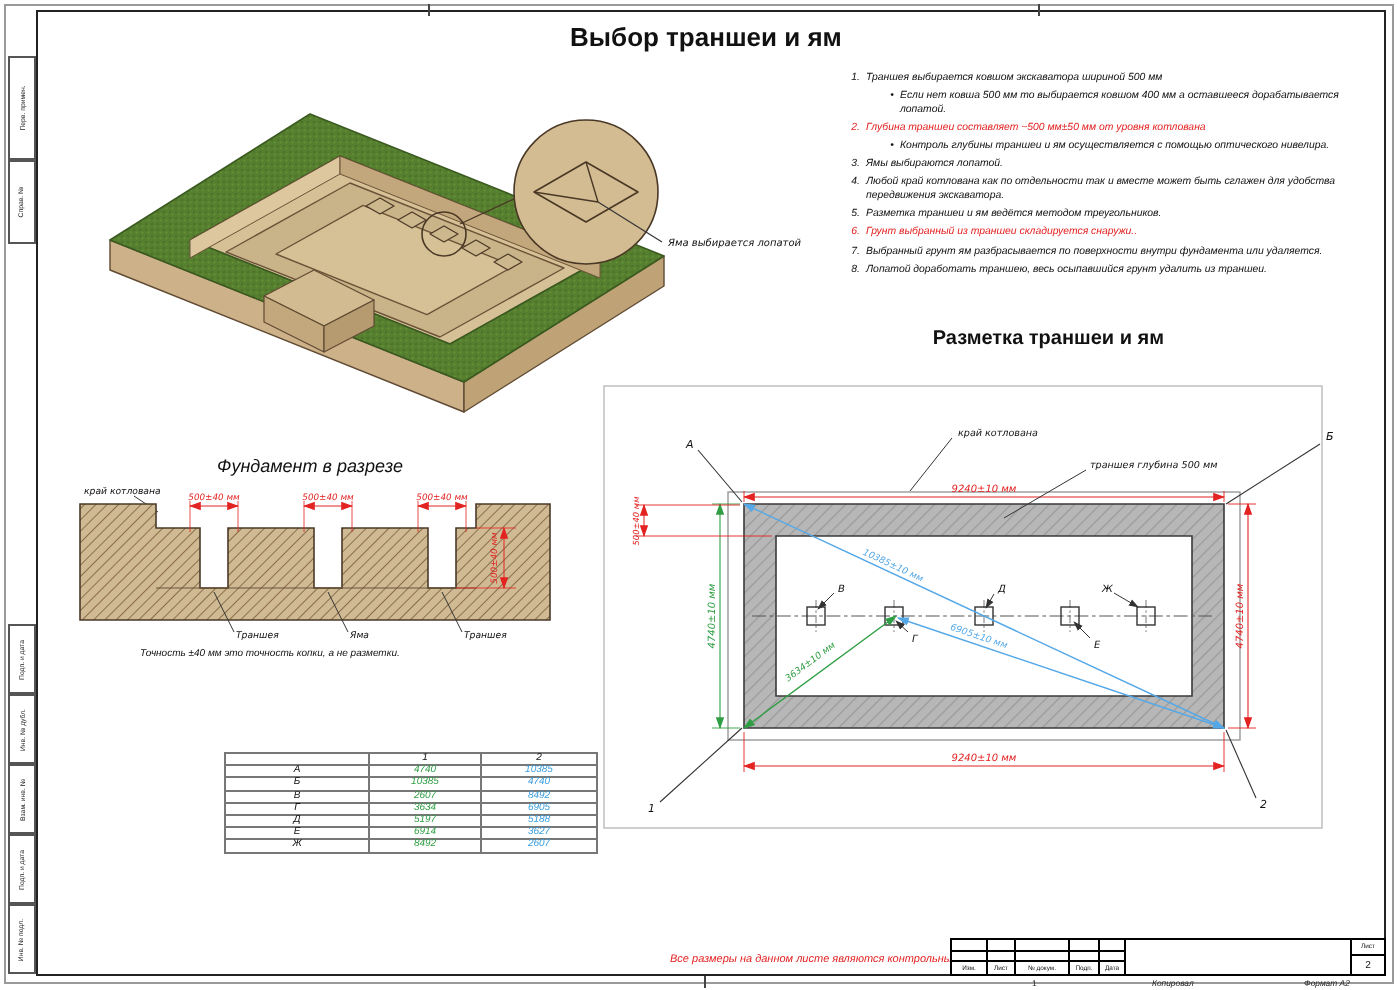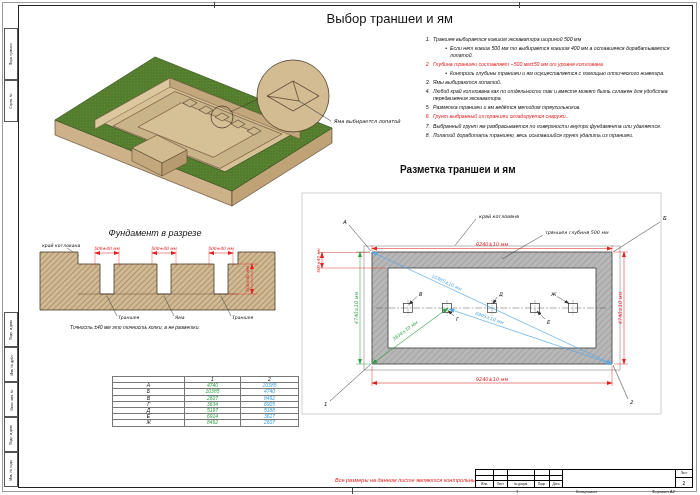--- a/index.html
+++ b/index.html
@@ -1,25 +1,25 @@
 <!DOCTYPE html>
 <html><head>
 <meta charset="utf-8">
 <style>
   html,body{margin:0;padding:0;background:#fff;}
   .sheet{position:relative;width:700px;height:495px;background:#fff;overflow:hidden;
          font-family:"Liberation Sans","DejaVu Sans",sans-serif;color:#111;}
   .outer{position:absolute;left:2px;top:2px;width:695px;height:490px;border:1px solid #9a9a9a;box-sizing:border-box;}
   .frame{position:absolute;left:18px;top:5px;width:675px;height:483px;border:1.3px solid #222;box-sizing:border-box;background:transparent;}
   .tick{position:absolute;width:1px;height:6px;background:#444;}
-  .page-title{position:absolute;left:253px;top:11px;width:200px;text-align:right;
-              font-size:13px;font-weight:normal;}
+  .page-title{position:absolute;left:253px;top:11px;width:200px;text-align:center;
+              font-size:13px;font-weight:bold;}
   .sec-title{position:absolute;left:75px;top:228px;width:160px;text-align:center;
              font-size:9px;font-weight:normal;font-style:italic;}
-  .plan-title{position:absolute;left:400px;top:164px;width:182px;text-align:left;
+  .plan-title{position:absolute;left:400px;top:164px;width:182px;text-align:right;
               font-size:10px;font-weight:bold;}
   .sec-note{position:absolute;left:70px;top:324px;width:170px;font-size:5px;font-style:italic;}
   .footer-note{position:absolute;left:335px;top:477px;font-size:5.5px;font-style:italic;color:#e32222;}
   .under{position:absolute;font-size:4.2px;color:#222;}
   
   .notes{position:absolute;left:421px;top:36px;width:268px;font-size:5.2px;font-style:italic;line-height:1.25;}
   .note{display:flex;margin-bottom:2.8px;}
   .note .nn{width:9px;flex:none;text-align:right;margin-right:3px;}
   .note.sub{margin-left:17px;margin-bottom:2.4px;}
   .note.red{color:#e32222;}

